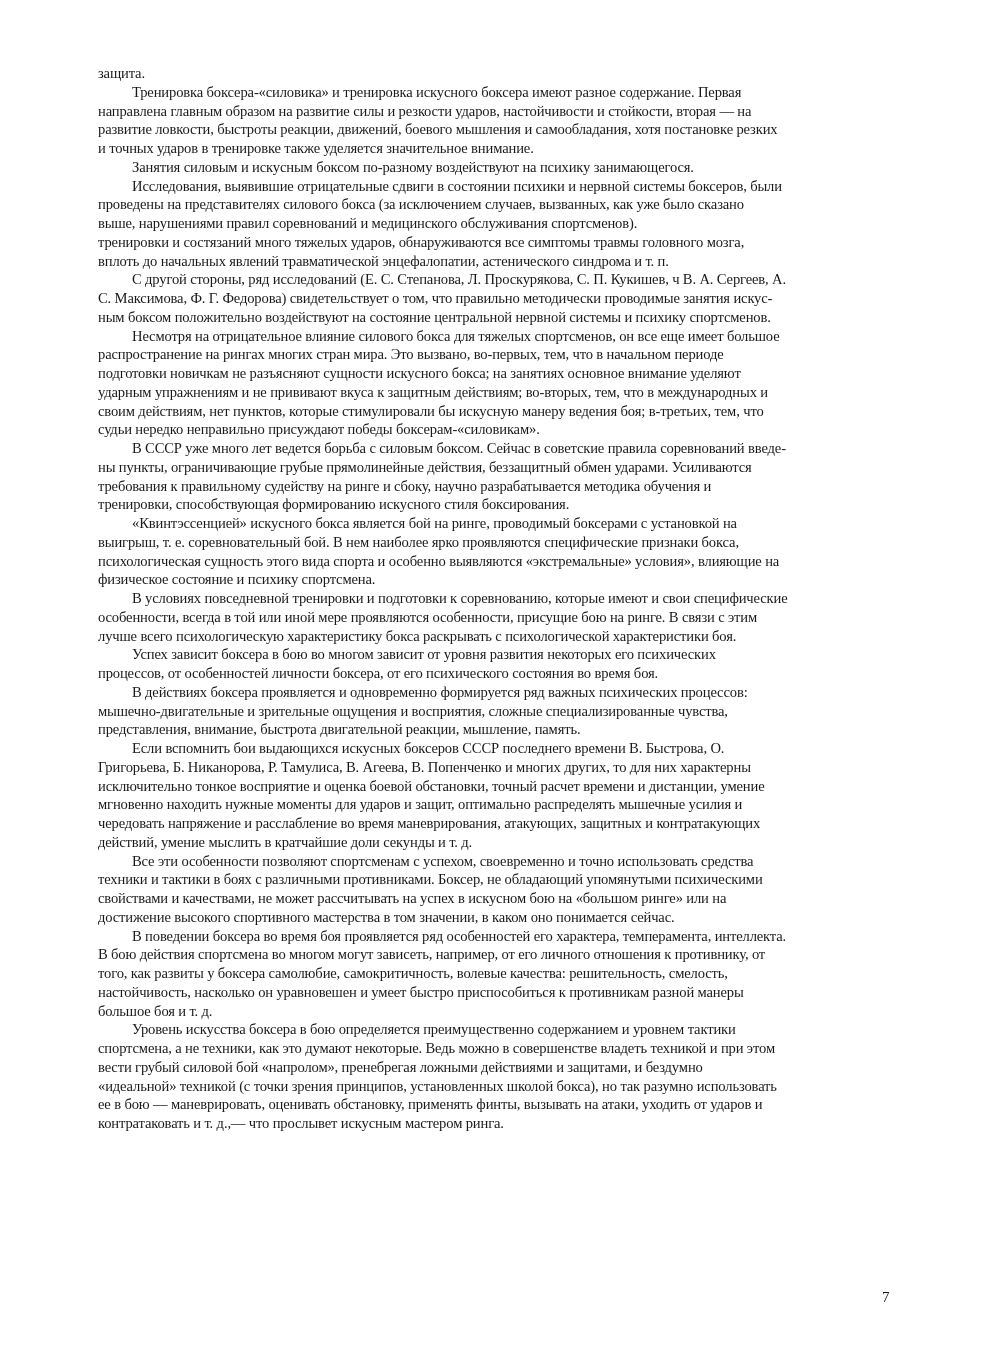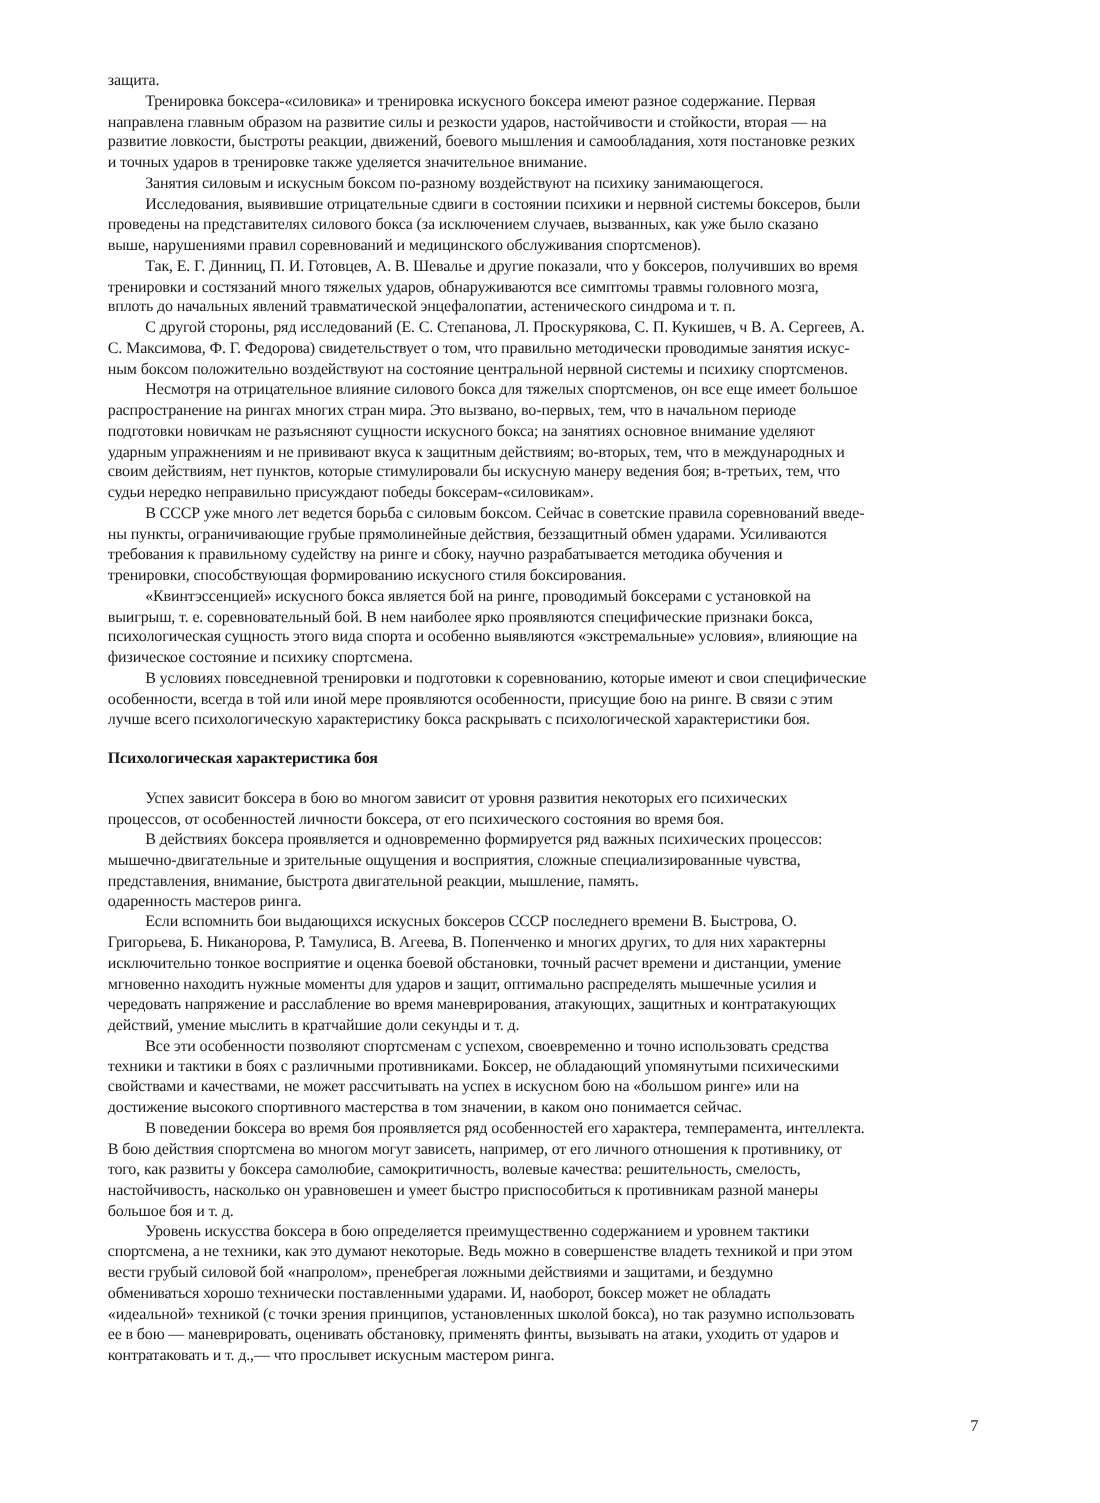--- a/index.html
+++ b/index.html
@@ -39,21 +39,20 @@
       </div>
       <div class="p">
         <span class="ln first">Занятия силовым и искусным боксом по-разному воздействуют на психику занимающегося.</span>
       </div>
       <div class="p">
         <span class="ln first">Исследования, выявившие отрицательные сдвиги в состоянии психики и нервной системы боксеров, были</span>
         <span class="ln">проведены на представителях силового бокса (за исключением случаев, вызванных, как уже было сказано</span>
         <span class="ln">выше, нарушениями правил соревнований и медицинского обслуживания спортсменов).</span>
       </div>
       <div class="p">
-        <span class="ln first">Так, Е. Г. Динниц, П. И. Готовцев, А. В. Шевалье и другие показали, что у боксеров, получивших во время</span>
         <span class="ln">тренировки и состязаний много тяжелых ударов, обнаруживаются все симптомы травмы головного мозга,</span>
         <span class="ln">вплоть до начальных явлений травматической энцефалопатии, астенического синдрома и т. п.</span>
       </div>
       <div class="p">
         <span class="ln first">С другой стороны, ряд исследований (Е. С. Степанова, Л. Проскурякова, С. П. Кукишев, ч В. А. Сергеев, А.</span>
         <span class="ln">С. Максимова, Ф. Г. Федорова) свидетельствует о том, что правильно методически проводимые занятия искус-</span>
         <span class="ln">ным боксом положительно воздействуют на состояние центральной нервной системы и психику спортсменов.</span>
       </div>
       <div class="p">
         <span class="ln first">Несмотря на отрицательное влияние силового бокса для тяжелых спортсменов, он все еще имеет большое</span>
@@ -74,33 +73,31 @@
         <span class="ln">выигрыш, т. е. соревновательный бой. В нем наиболее ярко проявляются специфические признаки бокса,</span>
         <span class="ln">психологическая сущность этого вида спорта и особенно выявляются «экстремальные» условия», влияющие на</span>
         <span class="ln">физическое состояние и психику спортсмена.</span>
       </div>
       <div class="p">
         <span class="ln first">В условиях повседневной тренировки и подготовки к соревнованию, которые имеют и свои специфические</span>
         <span class="ln">особенности, всегда в той или иной мере проявляются особенности, присущие бою на ринге. В связи с этим</span>
         <span class="ln">лучше всего психологическую характеристику бокса раскрывать с психологической характеристики боя.</span>
       </div>
     </div>
-  <div class="heading">Психологическая характеристика боя</div>
   <div id="sec2">
       <div class="p">
         <span class="ln first">Успех зависит боксера в бою во многом зависит от уровня развития некоторых его психических</span>
         <span class="ln">процессов, от особенностей личности боксера, от его психического состояния во время боя.</span>
       </div>
       <div class="p">
         <span class="ln first">В действиях боксера проявляется и одновременно формируется ряд важных психических процессов:</span>
         <span class="ln">мышечно-двигательные и зрительные ощущения и восприятия, сложные специализированные чувства,</span>
         <span class="ln">представления, внимание, быстрота двигательной реакции, мышление, память.</span>
       </div>
       <div class="p">
-        <span class="ln">одаренность мастеров ринга.</span>
       </div>
       <div class="p">
         <span class="ln first">Если вспомнить бои выдающихся искусных боксеров СССР последнего времени В. Быстрова, О.</span>
         <span class="ln">Григорьева, Б. Никанорова, Р. Тамулиса, В. Агеева, В. Попенченко и многих других, то для них характерны</span>
         <span class="ln">исключительно тонкое восприятие и оценка боевой обстановки, точный расчет времени и дистанции, умение</span>
         <span class="ln">мгновенно находить нужные моменты для ударов и защит, оптимально распределять мышечные усилия и</span>
         <span class="ln">чередовать напряжение и расслабление во время маневрирования, атакующих, защитных и контратакующих</span>
         <span class="ln">действий, умение мыслить в кратчайшие доли секунды и т. д.</span>
       </div>
       <div class="p">
@@ -113,20 +110,19 @@
         <span class="ln first">В поведении боксера во время боя проявляется ряд особенностей его характера, темперамента, интеллекта.</span>
         <span class="ln">В бою действия спортсмена во многом могут зависеть, например, от его личного отношения к противнику, от</span>
         <span class="ln">того, как развиты у боксера самолюбие, самокритичность, волевые качества: решительность, смелость,</span>
         <span class="ln">настойчивость, насколько он уравновешен и умеет быстро приспособиться к противникам разной манеры</span>
         <span class="ln">большое боя и т. д.</span>
       </div>
       <div class="p">
         <span class="ln first">Уровень искусства боксера в бою определяется преимущественно содержанием и уровнем тактики</span>
         <span class="ln">спортсмена, а не техники, как это думают некоторые. Ведь можно в совершенстве владеть техникой и при этом</span>
         <span class="ln">вести грубый силовой бой «напролом», пренебрегая ложными действиями и защитами, и бездумно</span>
-        <span class="ln">обмениваться хорошо технически поставленными ударами. И, наоборот, боксер может не обладать</span>
         <span class="ln">«идеальной» техникой (с точки зрения принципов, установленных школой бокса), но так разумно использовать</span>
         <span class="ln">ее в бою — маневрировать, оценивать обстановку, применять финты, вызывать на атаки, уходить от ударов и</span>
         <span class="ln">контратаковать и т. д.,— что прослывет искусным мастером ринга.</span>
       </div>
     </div>
 </div>
 <div class="pagenum">7</div>
 
 </body></html>

